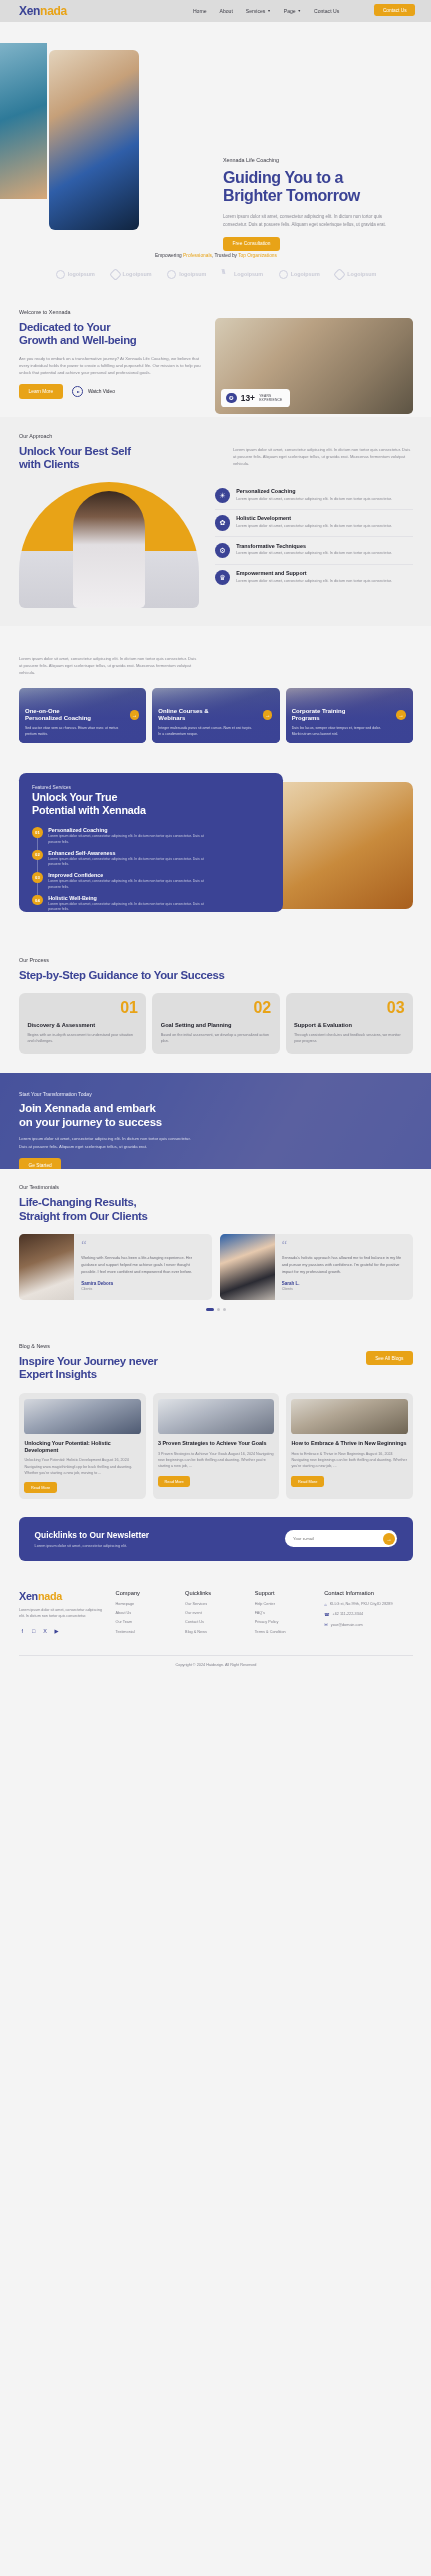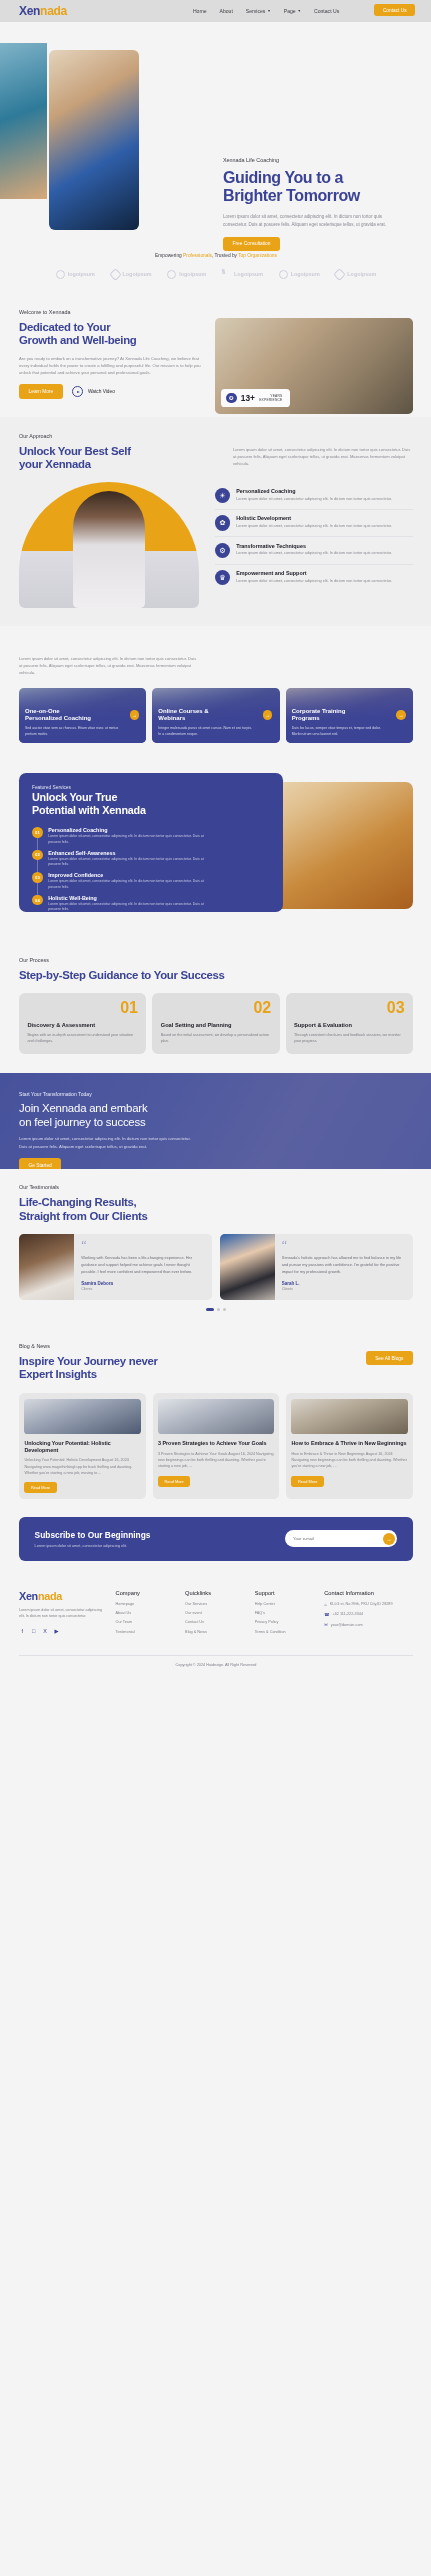--- a/index.html
+++ b/index.html
@@ -104,21 +104,20 @@
   .play-circle::after {
     content: ""; border-left: 3px solid #3b4395;
     border-top: 1.9px solid transparent; border-bottom: 1.9px solid transparent;
     margin-left: 0.9px;
   }
   .play-label { font-size: 4.8px; color: #2b2b34; }
   .welcome-img {
     position: absolute; right: 19px; top: 24px;
     width: 198px; height: 96px; border-radius: 4.8px;
     background: linear-gradient(135deg,#d6cbb5 0%,#b9a183 35%,#8d7b63 70%,#5d5444 100%);
-    text-align: right;
   }
   .badge {
     position: absolute; left: 6px; bottom: 7.2px;
     background: #fbfbfb; border-radius: 3.6px;
     display: flex; align-items: center; gap: 4.2px;
     padding: 3.6px 7.2px 3.6px 4.8px;
   }
   .badge-ic {
     width: 10.8px; height: 10.8px; border-radius: 50%;
     background: #3b4395; color: #fff; font-size: 5.4px;
@@ -226,21 +225,21 @@
   .proc-desc { font-size: 3.7px; color: #7d7d87; line-height: 1.65; margin-top: 3.6px; }
 
   
   .cta {
     position: relative; height: 96px; overflow: hidden;
     background: linear-gradient(120deg,#5a6aa8 0%,#6b7ab0 35%,#8c8fb4 65%,#7a84b2 100%);
   }
   .cta .veil { position: absolute; inset: 0; background: rgba(59,67,149,.62); }
   .cta-inner { position: relative; z-index: 2; padding: 18px 19px; }
   .cta-eyebrow { font-size: 5.1px; color: #eceefa; }
-  .cta-title { font-size: 11.4px; color: #fff; font-weight: normal; line-height: 1.2; margin-top: 5.4px; letter-spacing: -0.2px; }
+  .cta-title { font-size: 11.4px; color: #fff; font-weight: bold; line-height: 1.2; margin-top: 5.4px; letter-spacing: -0.2px; }
   .cta-desc { font-size: 4.2px; color: #dcdeee; line-height: 1.7; margin-top: 6px; width: 174px; }
 
   
   .testi { padding: 15.6px 19px 15.6px; background: #f4f4f4; }
   .testi-title { font-size: 11.4px; color: #3b4395; font-weight: bold; line-height: 1.18; margin-top: 4.8px; letter-spacing: -0.3px; }
   .testi-grid { display: flex; gap: 7.2px; margin-top: 10.8px; }
   .testi-card {
     flex: 1; display: flex; background: #e8e8e8;
     border-radius: 4.8px; overflow: hidden; min-height: 66px;
   }
@@ -423,21 +422,21 @@
       </div>
     </div>
   </div>
 
   <div class="approach">
     <div class="two-col">
       <div class="approach-head">
         <div class="eyebrow">Our Approach</div>
         <h2 class="sec-title">
           <span>Unlock Your Best Self</span><br>
-          <span>your Xennada</span>
+          <span>with Clients</span>
         </h2>
       </div>
       <div class="approach-lead">Lorem ipsum dolor sit amet, consectetur adipiscing elit. In dictum non tortor quis consectetur. Duis at posuere felis. Aliquam eget scelerisque tellus, ut gravida erat. Maecenas fermentum volutpat vehicula.</div>
     </div>
     <div class="approach-body">
       <div class="approach-photo"></div>
       <div class="feat-list">
         <div class="feat">
           <div class="feat-ic">☀</div>
           <div>
@@ -569,21 +568,21 @@
       </div>
     </div>
   </div>
 
   <div class="cta">
     <div class="veil"></div>
     <div class="cta-inner">
       <div class="cta-eyebrow">Start Your Transformation Today</div>
       <div class="cta-title">
         <span>Join Xennada and embark</span><br>
-        <span>on feel journey to success</span>
+        <span>on your journey to success</span>
       </div>
       <div class="cta-desc">Lorem ipsum dolor sit amet, consectetur adipiscing elit. In dictum non tortor quis consectetur. Duis at posuere felis. Aliquam eget scelerisque tellus, ut gravida erat.</div>
       <button class="btn-gold">Ge Started</button>
     </div>
   </div>
 
   <div class="testi">
     <div class="eyebrow">Our Testimonials</div>
     <div class="testi-title">
       <span>Life-Changing Results,</span><br>
@@ -645,21 +644,21 @@
         <div class="blog-name">How to Embrace &amp; Thrive in New Beginnings</div>
         <div class="blog-desc">How to Embrace &amp; Thrive in New Beginnings August 16, 2024 Navigating new beginnings can be both thrilling and daunting. Whether you're starting a new job, ...</div>
         <button class="btn-sm">Read More</button>
       </div>
     </div>
   </div>
 
   <div class="news-wrap">
     <div class="news">
       <div>
-        <div class="news-title">Subscribe to Our Beginnings</div>
+        <div class="news-title">Quicklinks to Our Newsletter</div>
         <div class="news-desc">Lorem ipsum dolor sit amet, consectetur adipiscing elit.</div>
       </div>
       <div class="news-form">
         <input type="text" placeholder="Your e-mail" style="">
         <button class="news-go">→</button>
       </div>
     </div>
   </div>
 
   <div class="footer">

